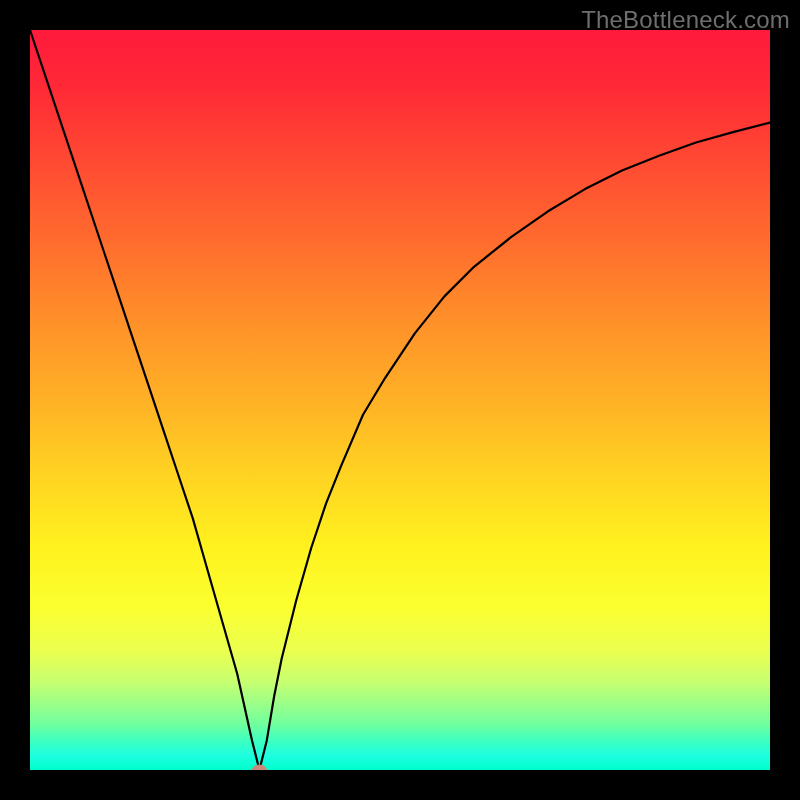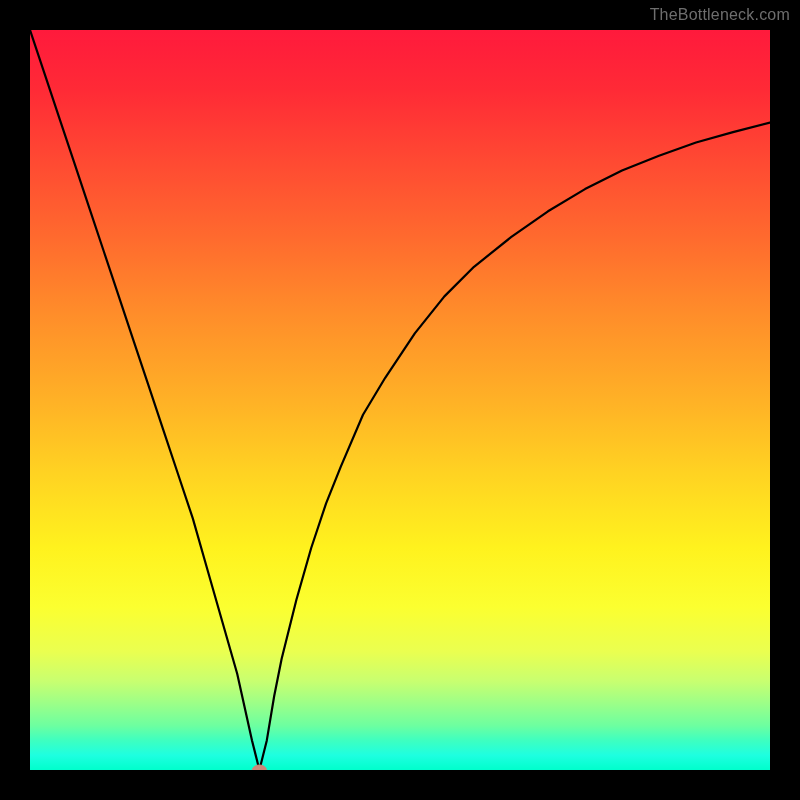--- a/index.html
+++ b/index.html
@@ -40,21 +40,21 @@
       #3effc0 96%,
       #1effe0 98%,
       #00ffcc 100%
     );
   }
   .watermark {
     position: absolute;
     top: 6px;
     right: 10px;
     color: #6e6e6e;
-    font-size: 16px;
+    font-size: 24px;
     font-weight: 500;
     letter-spacing: 0.2px;
     user-select: none;
   }
   svg {
     position: absolute;
     left: 0;
     top: 0;
     width: 740px;
     height: 740px;

